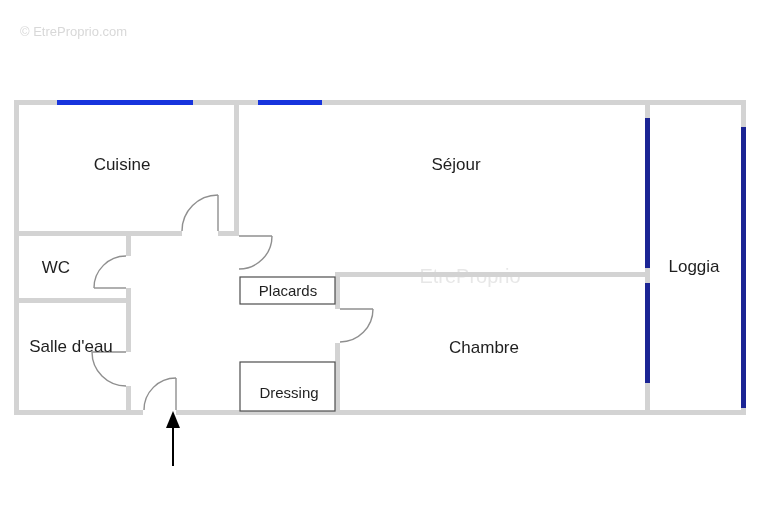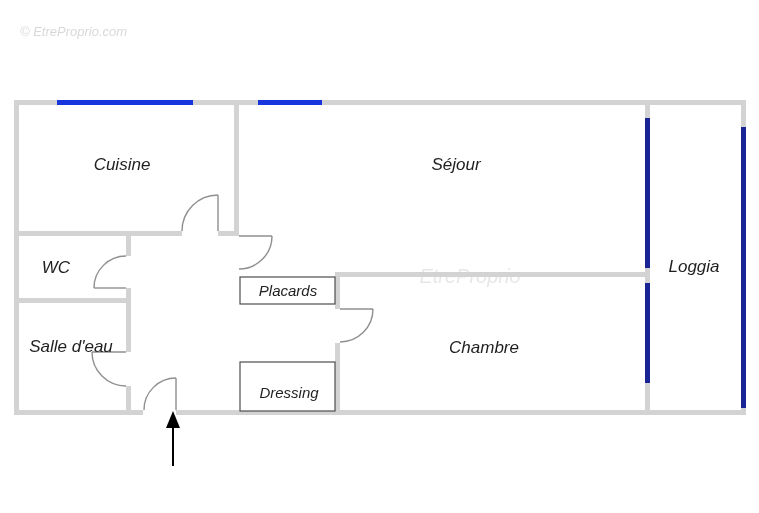--- a/index.html
+++ b/index.html
@@ -12,21 +12,20 @@
     --watermark-text:#d8d8d8;
     --arrow:#000000;
   }
   html,body{margin:0;padding:0;background:#ffffff;}
   .stage{
     position:relative;
     width:759px;height:513px;
     background:#ffffff;
     overflow:hidden;
     font-family:"Liberation Sans", sans-serif;
-    font-style:italic;
   }
   svg{display:block;}
   .wall{fill:var(--wall);}
   .window-top{fill:var(--window-top);}
   .window-side{fill:var(--window-side);}
   .door-arc{fill:none;stroke:var(--door);stroke-width:1.4;}
   .door-leaf{stroke:var(--door);stroke-width:1.4;}
   .closet{fill:#ffffff;stroke:var(--closet-outline);stroke-width:1.2;}
   .room-label{font-family:"Liberation Sans", sans-serif;font-size:17px;fill:var(--label-text);text-anchor:middle;}
   .room-label.small{font-size:15px;}

